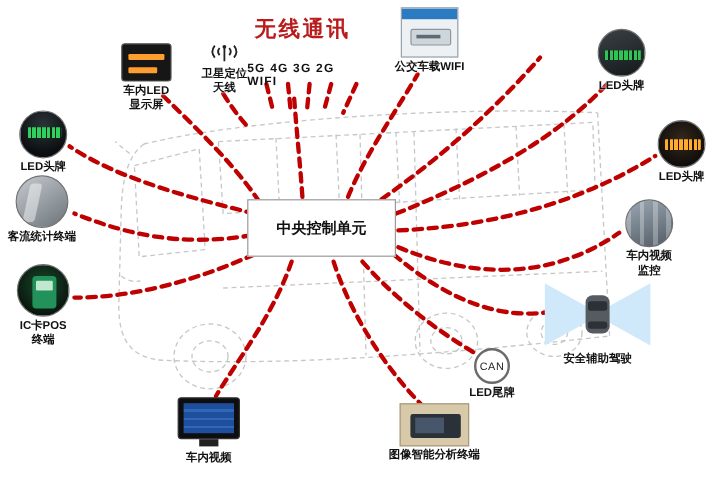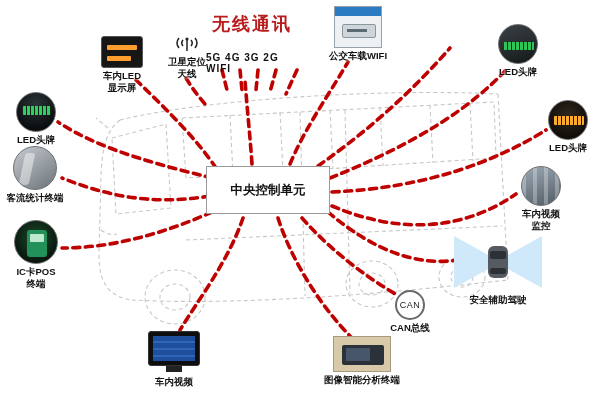--- a/index.html
+++ b/index.html
@@ -159,21 +159,21 @@
       <polygon points="90,6 54,26 54,38 90,58" fill="#cfe9fa"></polygon>
       <rect x="36" y="16" width="20" height="32" rx="6" fill="#555b61"></rect>
       <rect x="38" y="21" width="16" height="8" rx="2" fill="#2c3136"></rect>
       <rect x="38" y="38" width="16" height="6" rx="2" fill="#2c3136"></rect>
     </svg>
     <div class="label">安全辅助驾驶</div>
   </div>
 
   <div class="node" style="left:382px;top:290px;width:56px">
     <div class="can-badge">CAN</div>
-    <div class="label">CAN总线</div>
+    <div class="label">LED尾牌</div>
   </div>
 
   <div class="node" style="left:312px;top:336px;width:100px">
     <div class="icon-analysis">
         <div class="ana-device"></div>
         <div class="ana-screen"></div>
       </div>
     <div class="label">图像智能分析终端</div>
   </div>
 

